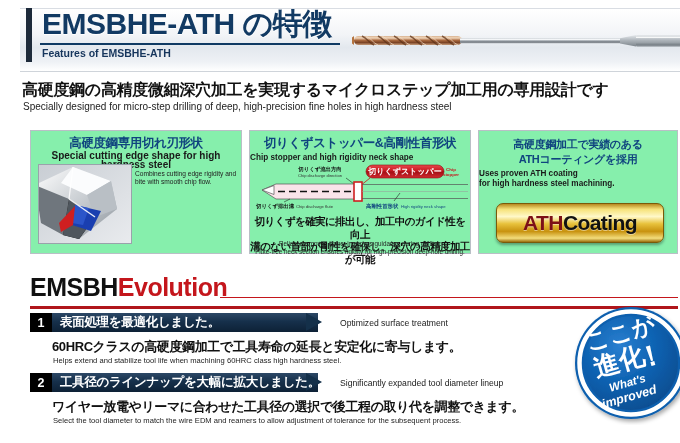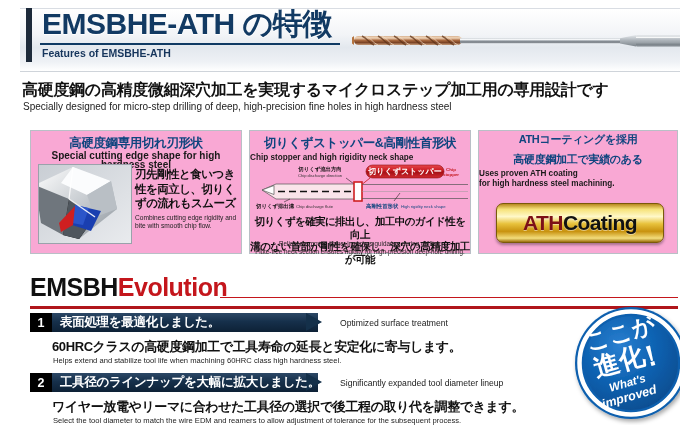--- a/index.html
+++ b/index.html
@@ -47,21 +47,21 @@
     letter-spacing:-0.3px;
   }
   .lead-en{
     position:absolute;left:11px;top:101px;
     font-size:10px;color:#222222;white-space:nowrap;
   }
 
   
   .fbox{
     position:absolute;top:130px;height:124px;
-    background:#f9a8d4;border:1px solid #b9bfc6;
+    background:#86efac;border:1px solid #b9bfc6;
     box-sizing:border-box;
   }
   #fbox1{left:18px;width:212px;}
   #fbox2{left:237px;width:222px;}
   #fbox3{left:466px;width:200px;}
 
   .fb-title{
     text-align:center;font-size:12.5px;font-weight:bold;color:#10457f;
     line-height:14px;margin-top:5px;letter-spacing:-0.4px;
   }
@@ -295,21 +295,20 @@
         <path d="M36 40 L 50 43 L 44 60 L 33 58 Z" fill="#2b55c9"></path>
 
         <path d="M20 58 L 36 41 L 34 60 L 22 67 Z" fill="#cf1f20"></path>
 
         <path d="M30 34 L 56 52" stroke="#ffffff" stroke-width="1.4" fill="none" opacity="0.9"></path>
         <path d="M34 2 L 30 34" stroke="#ffffff" stroke-width="1.2" fill="none" opacity="0.85"></path>
       </svg>
     </div>
 
     <div class="b1-text">
-      <div class="b1-jp">刃先剛性と食いつき性を両立し、切りくずの流れもスムーズ</div>
       <div class="b1-en">Combines cutting edge rigidity and bite with smooth chip flow.</div>
     </div>
   </div>
 
   <div class="fbox" id="fbox2">
     <div class="fb-title">切りくずストッパー&amp;高剛性首形状</div>
     <div class="fb-sub2">Chip stopper and high rigidity neck shape</div>
 
     <div class="b2-diagram">
       <svg width="214" height="50" viewBox="0 0 214 50">
@@ -360,22 +359,22 @@
       <div>切りくずを確実に排出し、加工中のガイド性を向上</div>
       <div>溝のない首部が剛性を確保し、深穴の高精度加工が可能</div>
     </div>
     <div class="b2-bot-en">
       <div>Reliably removes chips; improves guidance during drilling.</div>
       <div>Flute-free neck section ensures rigidity for high-precision deep-hole drilling.</div>
     </div>
   </div>
 
   <div class="fbox" id="fbox3">
+    <div class="fb-title-sm">高硬度鋼加工で実績のある</div>
     <div class="fb-title-sm" style="margin-top:1px;">ATHコーティングを採用</div>
-    <div class="fb-title-sm">高硬度鋼加工で実績のある</div>
     <div class="fb-sub2">Uses proven ATH coating</div>
     <div class="fb-sub2" style="margin-top:0;">for high hardness steel machining.</div>
 
     <div class="ath-badge">
       <div class="ath-text">
         <span class="ath-a">ATH</span>
           <span class="ath-c">Coating</span>
       </div>
     </div>
   </div>

